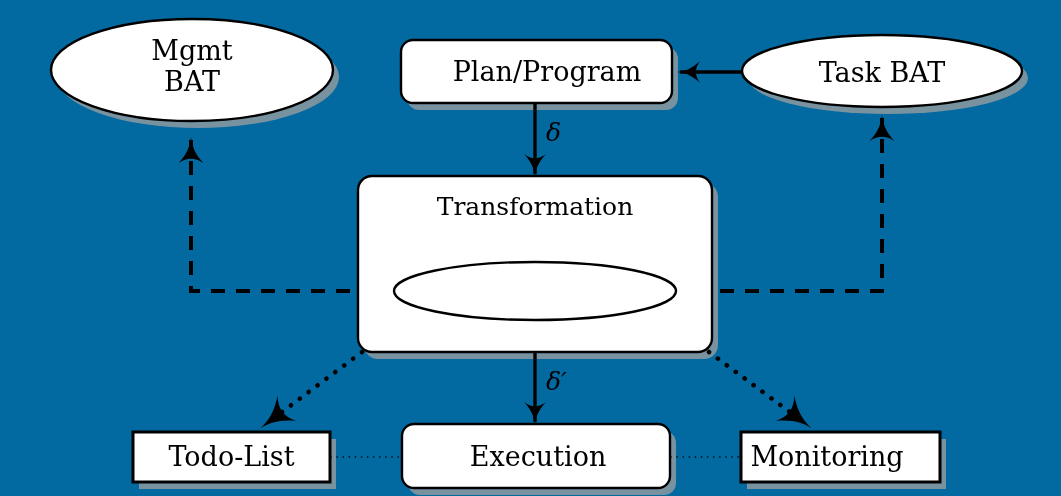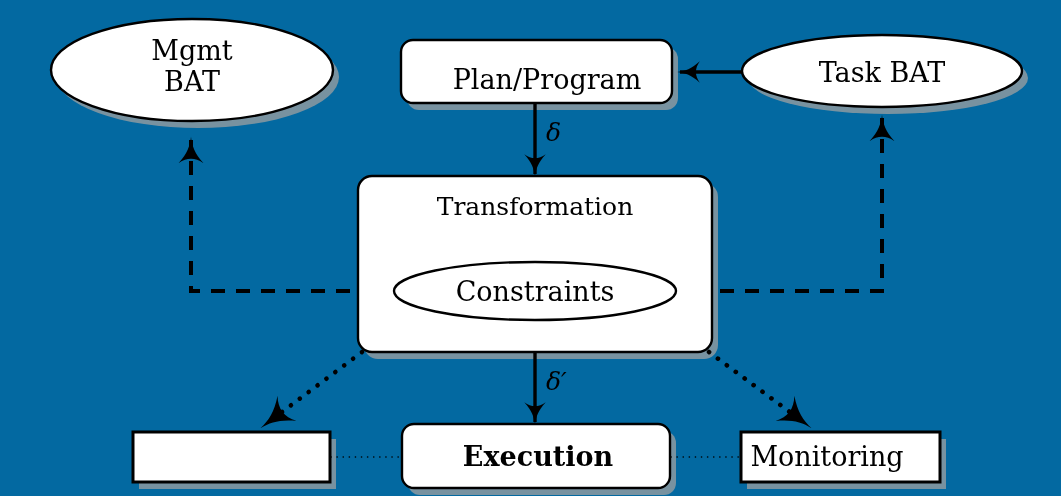--- a/index.html
+++ b/index.html
@@ -98,30 +98,30 @@
       <ellipse cx="535" cy="291" rx="141" ry="29" stroke-width="2.4"></ellipse>
       <rect x="133" y="432" width="197" height="50" stroke-width="3"></rect>
       <rect x="402" y="424" width="268" height="64" rx="12" ry="12" stroke-width="2.4"></rect>
       <rect x="741" y="432" width="199" height="50" stroke-width="3"></rect>
     </g>
   </svg>
 
   <div class="node-label" style="left:51px; top:35px; width:282px; font-size:27px;">Mgmt
 BAT</div>
 
-  <div class="node-label" style="left:401px; top:64px; width:292px; font-size:27px;">Plan/Program</div>
+  <div class="node-label" style="left:401px; top:56px; width:292px; font-size:27px;">Plan/Program</div>
 
   <div class="node-label" style="left:742px; top:57px; width:280px; font-size:27px;">Task BAT</div>
 
   <div class="node-label" style="left:358px; top:193px; width:354px; font-size:25px;">Transformation</div>
 
-  <div class="node-label" style="left:394px; top:276px; width:282px; font-size:27px;">Constraints</div>
 
+  <div class="node-label" style="left:133px; top:441px; width:197px; font-size:27px;">Todo-List</div>
 
-  <div class="node-label" style="left:402px; top:441px; width:272px; font-size:27px;font-weight:bold;">Execution</div>
+  <div class="node-label" style="left:402px; top:441px; width:272px; font-size:27px;">Execution</div>
 
   <div class="node-label" style="left:741px; top:441px; width:172px; font-size:27px;">Monitoring</div>
 
   <div class="edge-label" style="left:546px; top:118px; font-size:25px;">δ</div>
 
   <div class="edge-label" style="left:546px; top:367px; font-size:25px;">δ′</div>
 
   <div class="hit" style="left:51px; top:19px; width:282px; height:102px; border-radius:50%;"></div>
   <div class="hit" style="left:401px; top:40px; width:271px; height:63px; border-radius:12px;"></div>
   <div class="hit" style="left:742px; top:35px; width:280px; height:72px; border-radius:50%;"></div>

